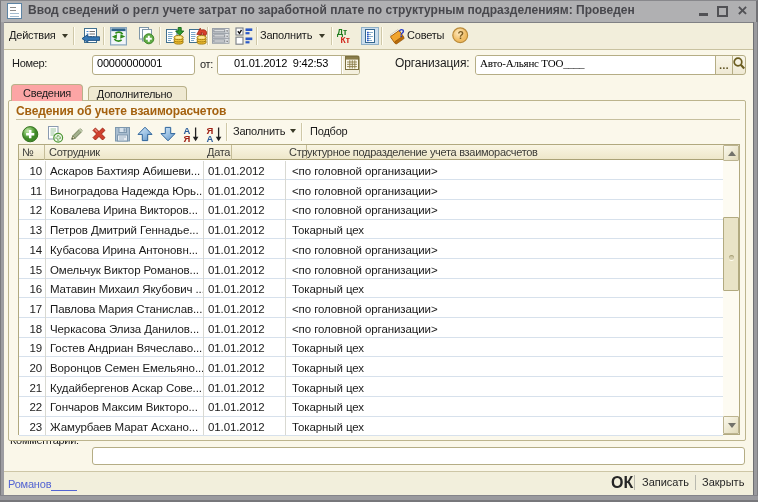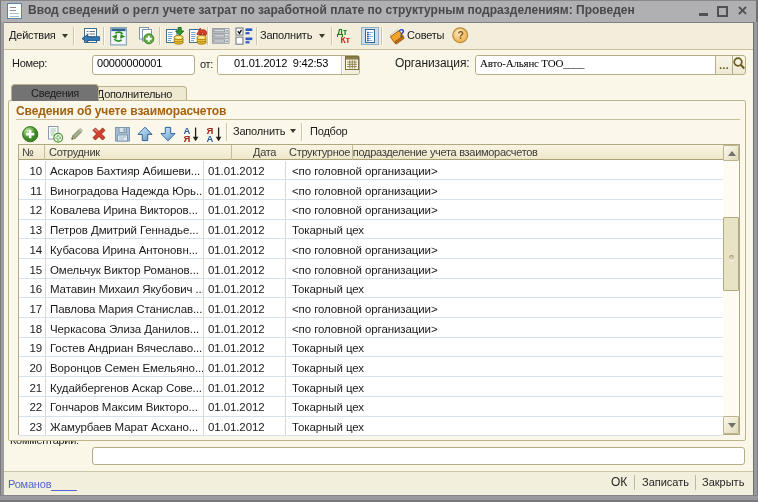--- a/index.html
+++ b/index.html
@@ -21,21 +21,21 @@
 #toolbar{left:4px;top:23px;width:749px;height:27px;background:#f2eedb;border-bottom:1px solid #c9c2a0;}
 .tsep{position:absolute;top:4px;width:1px;height:18px;background:#cfc8a8;box-shadow:1px 0 0 #fffdf2;}
 .ticn{position:absolute;top:4px;width:16px;height:16px;}
 .tlbl{position:absolute;top:0;height:26px;line-height:25px;color:#1a1a1a;letter-spacing:-0.2px;}
 .darr{position:absolute;top:11px;width:0;height:0;border-left:3.5px solid transparent;border-right:3.5px solid transparent;border-top:4px solid #3a3a28;}
 
 .lbl{position:absolute;height:16px;line-height:16px;letter-spacing:-0.3px;color:#1c1c1c;}
 .fld{position:absolute;background:#fff;border:1px solid #b5ad85;border-radius:3px;height:20px;line-height:15px;padding-left:4px;letter-spacing:-0.2px;color:#000;}
 
 .tab{position:absolute;border:1px solid #b9b18a;border-bottom:none;border-radius:4px 4px 0 0;text-align:center;letter-spacing:-0.3px;color:#1c1c1c;}
-#tab1{left:11px;top:84px;width:88px;height:17px;line-height:16px;background:#737373;z-index:3;}
+#tab1{left:11px;top:84px;width:72px;height:17px;line-height:16px;background:#fca5a5;z-index:3;}
 #tab2{left:88px;top:86px;width:99px;height:15px;line-height:14px;background:#efe9d2;z-index:1;padding-right:6px;}
 
 #gbox{left:8px;top:100px;width:738px;height:341px;border:1px solid #bcb48d;border-radius:2px;background:#fbf8eb;z-index:2;}
 #ghead{left:16px;top:103px;height:16px;line-height:16px;font-weight:bold;font-size:12px;color:#a4610f;letter-spacing:-0.1px;z-index:4;}
 #gline{left:16px;top:119px;width:724px;height:1px;background:#c6bf9e;z-index:4;}
 #gtb{left:10px;top:121px;width:729px;height:22px;z-index:4;}
 .gicn{position:absolute;top:4.5px;width:16px;height:16px;}
 
 #grid{left:18px;top:144px;width:722px;height:291px;z-index:4;background:#fff;border:1px solid #b1a97f;}
 #ghdr{position:absolute;left:0;top:0;width:704px;height:15px;background:linear-gradient(#f9f5e3,#eee7ca);border-bottom:1px solid #aaa277;}
@@ -348,21 +348,21 @@
  <div class="tlbl" style="left:223px;top:-2px;">Заполнить</div>
     <div class="darr" style="left:280px;top:8px;"></div>
  <div class="tsep" style="left:291px;top:2px;"></div>
  <div class="tlbl" style="left:300px;top:-2px;">Подбор</div>
 </div>
 
 <div id="grid" class="abs">
  <div id="ghdr">
   <div class="hc" style="left:0;width:26px;padding-left:3px;">№</div>
   <div class="hc" style="left:27px;width:186px;">Сотрудник</div>
-  <div class="hc" style="left:185px;width:103px;margin-left:46px;">Дата</div>
+  <div class="hc" style="left:185px;width:103px;">Дата</div>
   <div class="hc" style="left:267px;width:516px;border-right:none;">Структурное подразделение учета взаиморасчетов</div>
  </div>
  <div id="gbody">
 <div class="row" style="top:15.5px;">
         <div class="c c0">10</div>
         <div class="c c1">Аскаров Бахтияр Абишеви...</div>
         <div class="c c2">01.01.2012</div>
         <div class="c c3">&lt;по головной организации&gt;</div>
       </div>
 <div class="row" style="top:35.2px;">
@@ -458,17 +458,17 @@
         <div class="tri" style="top:6px;border-left:4px solid transparent;border-right:4px solid transparent;border-top:5.5px solid #72726a;"></div>
       </div>
  </div>
 </div>
 
 <div class="lbl" style="left:10px;top:432px;">Комментарий:</div>
 <div class="fld abs" id="cfld"></div>
 <div class="abs" style="left:4px;top:472px;width:749px;height:23px;background:#f2efdc;"></div>
 <div id="sline" class="abs"></div>
 <div id="suser" class="abs">Романов<span style="text-decoration:none;border-bottom:1px solid #5364d2;">&nbsp;&nbsp;&nbsp;&nbsp;&nbsp;&nbsp;&nbsp;&nbsp;&nbsp;</span></div>
-<div class="btm" style="left:611px;font-weight:normal;font-size:12px;">ОК</div>
+<div class="btm" style="left:611px;font-weight:bold;font-size:16px;">ОК</div>
 <div class="bsep" style="left:634px;"></div>
 <div class="btm" style="left:642px;">Записать</div>
 <div class="bsep" style="left:695px;"></div>
 <div class="btm" style="left:702px;">Закрыть</div>
 
 </body></html>

